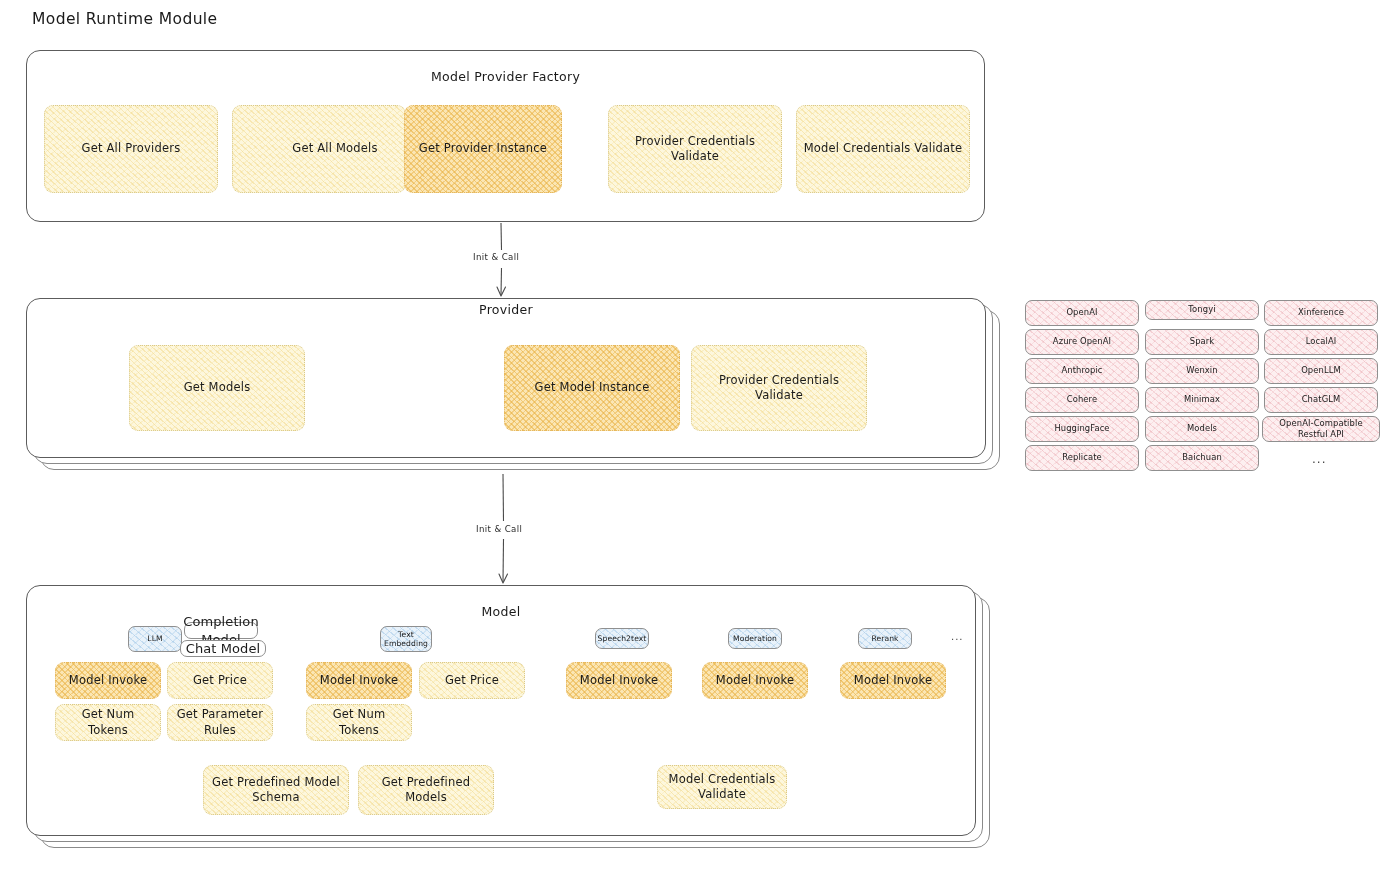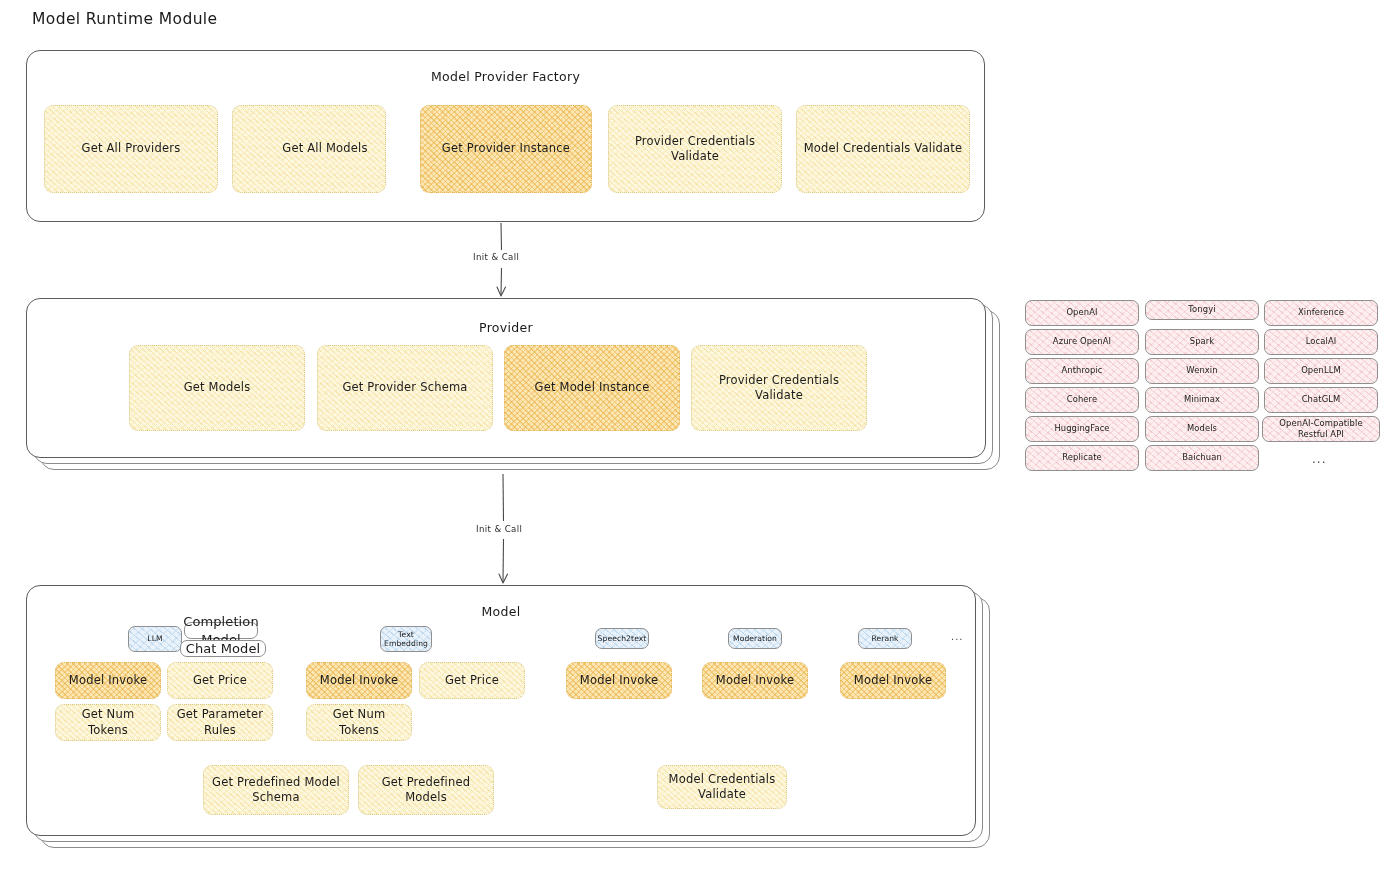--- a/index.html
+++ b/index.html
@@ -146,34 +146,33 @@
 <body>
 
 <div id="canvas">
 
   <div id="page-title">Model Runtime Module</div>
 
   <div class="card" style="left:26px; top:50px; width:959px; height:172px;"></div>
   <div class="card-title" style="left:26px; top:69px; width:959px;">Model Provider Factory</div>
 
   <div class="node pale" style="left:44px; top:105px; width:174px; height:88px;">Get All Providers</div>
-  <div class="node pale" style="left:232px; top:105px; width:154px; height:88px;padding-left:36px;">Get All Models</div>
-  <div class="node hot" style="left:420px; top:105px; width:172px; height:88px;">Get Provider Instance</div>
+  <div class="node pale" style="left:232px; top:105px; width:174px; height:88px;padding-left:36px;">Get All Models</div>
+  <div class="node hot" style="left:404px; top:105px; width:158px; height:88px;">Get Provider Instance</div>
   <div class="node pale" style="left:608px; top:105px; width:174px; height:88px;">Provider Credentials Validate</div>
   <div class="node pale" style="left:796px; top:105px; width:174px; height:88px;">Model Credentials Validate</div>
 
   <div class="arrow-label" style="left:473px; top:252px;">Init &amp; Call</div>
 
   <div class="card-ghost" style="left:40px; top:310px; width:960px; height:160px;"></div>
   <div class="card-ghost" style="left:33px; top:304px; width:960px; height:160px;"></div>
   <div class="card" style="left:26px; top:298px; width:960px; height:160px;"></div>
-  <div class="card-title" style="left:26px; top:320px; width:960px;">Provider</div>
+  <div class="card-title" style="left:26px; top:302px; width:960px;">Provider</div>
 
   <div class="node pale" style="left:129px; top:345px; width:176px; height:86px;">Get Models</div>
-  <div class="node pale" style="left:317px; top:345px; width:176px; height:86px;">Get Provider Schema</div>
   <div class="node hot" style="left:504px; top:345px; width:176px; height:86px;">Get Model Instance</div>
   <div class="node pale" style="left:691px; top:345px; width:176px; height:86px;">Provider Credentials Validate</div>
 
   <div class="node pink" style="left:1025px; top:300px; width:114px; height:26px;">OpenAI</div>
   <div class="node pink" style="left:1025px; top:329px; width:114px; height:26px;">Azure OpenAI</div>
   <div class="node pink" style="left:1025px; top:358px; width:114px; height:26px;">Anthropic</div>
   <div class="node pink" style="left:1025px; top:387px; width:114px; height:26px;">Cohere</div>
   <div class="node pink" style="left:1025px; top:416px; width:114px; height:26px;">HuggingFace</div>
   <div class="node pink" style="left:1025px; top:445px; width:114px; height:26px;">Replicate</div>
 

